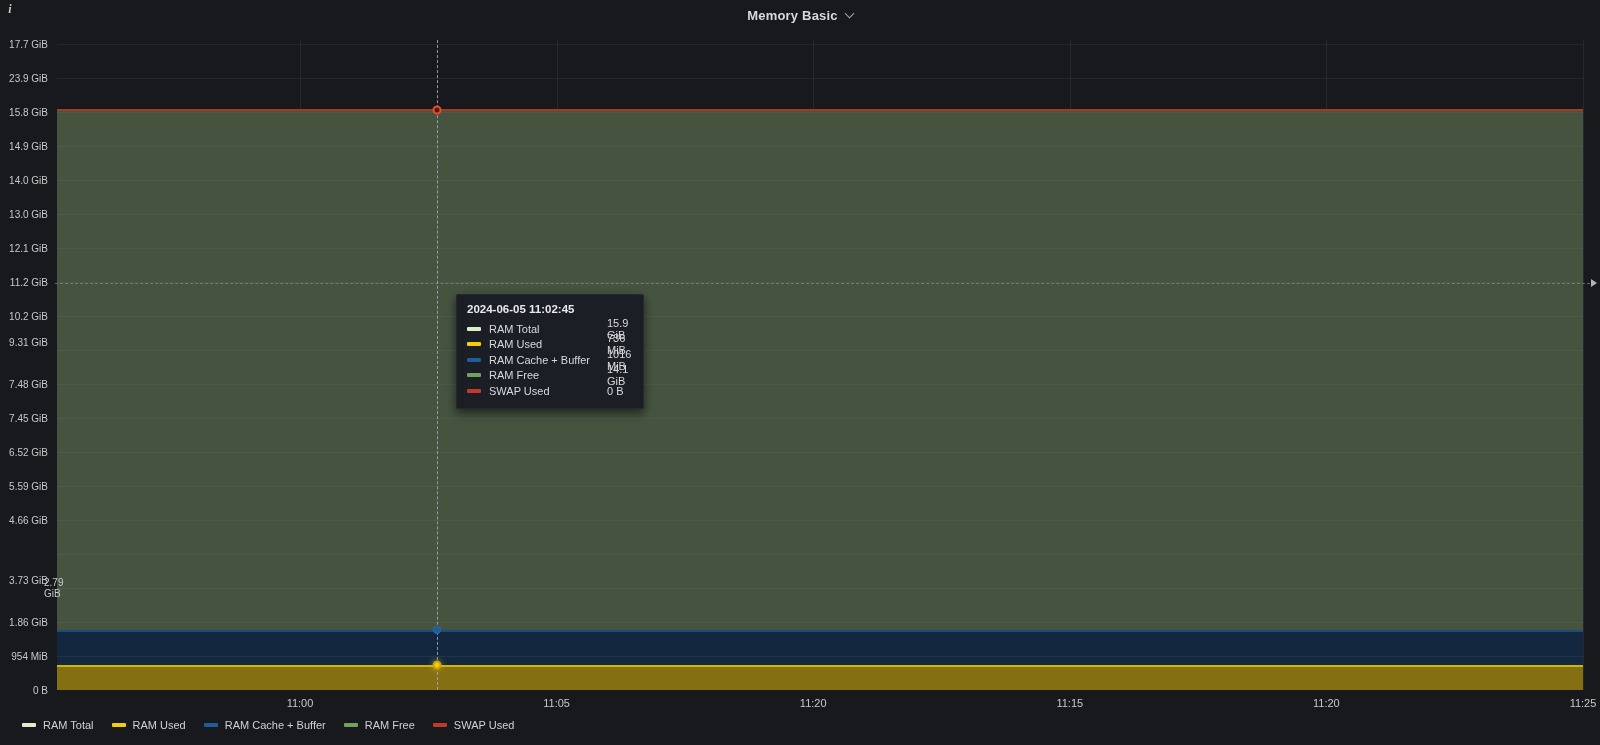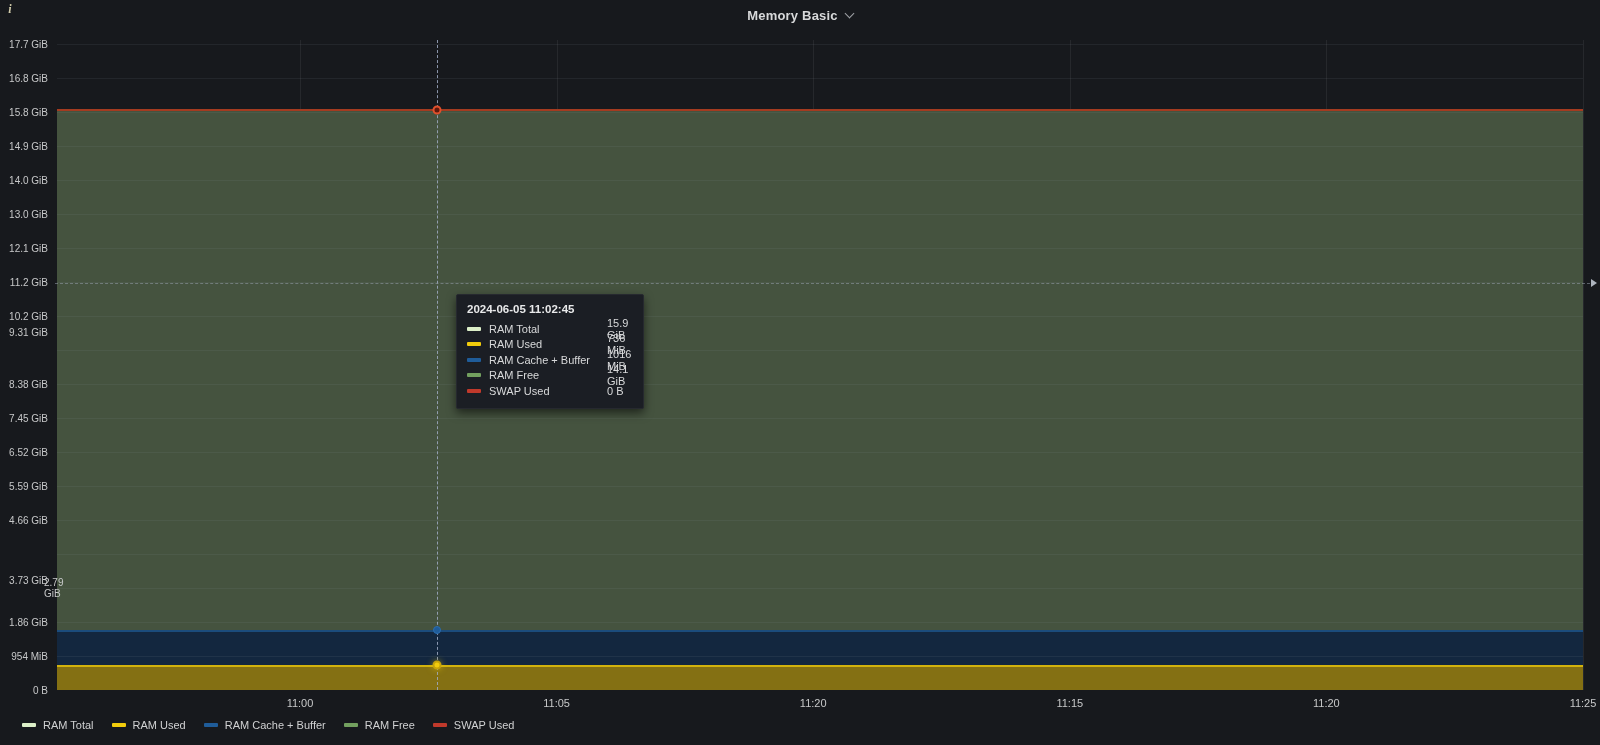--- a/index.html
+++ b/index.html
@@ -122,30 +122,30 @@
     <div class="crosshair-h" style="top:243px; left:-2px;"></div>
     <div class="crosshair-arrow" style="left:1534px; top:239px;"></div>
 
     <div class="marker marker-red" style="left:380px; top:70px;"></div>
     <div class="marker marker-blue" style="left:380px; top:590px;"></div>
     <div class="marker marker-yellow" style="left:380px; top:625px;"></div>
   </div>
 
   <div class="y-axis" id="y-axis">
       <div class="y-label" style="top: 44px;">17.7 GiB</div>
-      <div class="y-label" style="top: 78px;">16.8 GiB</div>
+      <div class="y-label" style="top: 78px;">23.9 GiB</div>
       <div class="y-label" style="top: 112px;">15.8 GiB</div>
       <div class="y-label" style="top: 146px;">14.9 GiB</div>
       <div class="y-label" style="top: 180px;">14.0 GiB</div>
       <div class="y-label" style="top: 214px;">13.0 GiB</div>
       <div class="y-label" style="top: 248px;">12.1 GiB</div>
       <div class="y-label" style="top: 282px;">11.2 GiB</div>
       <div class="y-label" style="top: 316px;">10.2 GiB</div>
-      <div class="y-label" style="top: 332px;">9.31 GiB</div>
-      <div class="y-label" style="top: 384px;">8.38 GiB</div>
+      <div class="y-label" style="top: 342px;">9.31 GiB</div>
+      <div class="y-label" style="top: 384px;">7.48 GiB</div>
       <div class="y-label" style="top: 418px; text-align: right;">7.45 GiB</div>
       <div class="y-label" style="top: 452px;">6.52 GiB</div>
       <div class="y-label" style="top: 486px;">5.59 GiB</div>
       <div class="y-label" style="top: 520px;">4.66 GiB</div>
       <div class="y-label" style="top: 580px;">3.73 GiB</div>
       <div class="y-label" style="top: 588px; padding-left: 44px;">2.79 GiB</div>
       <div class="y-label" style="top: 622px;">1.86 GiB</div>
       <div class="y-label" style="top: 656px;">954 MiB</div>
       <div class="y-label" style="top: 690px;">0 B</div>
     </div>

